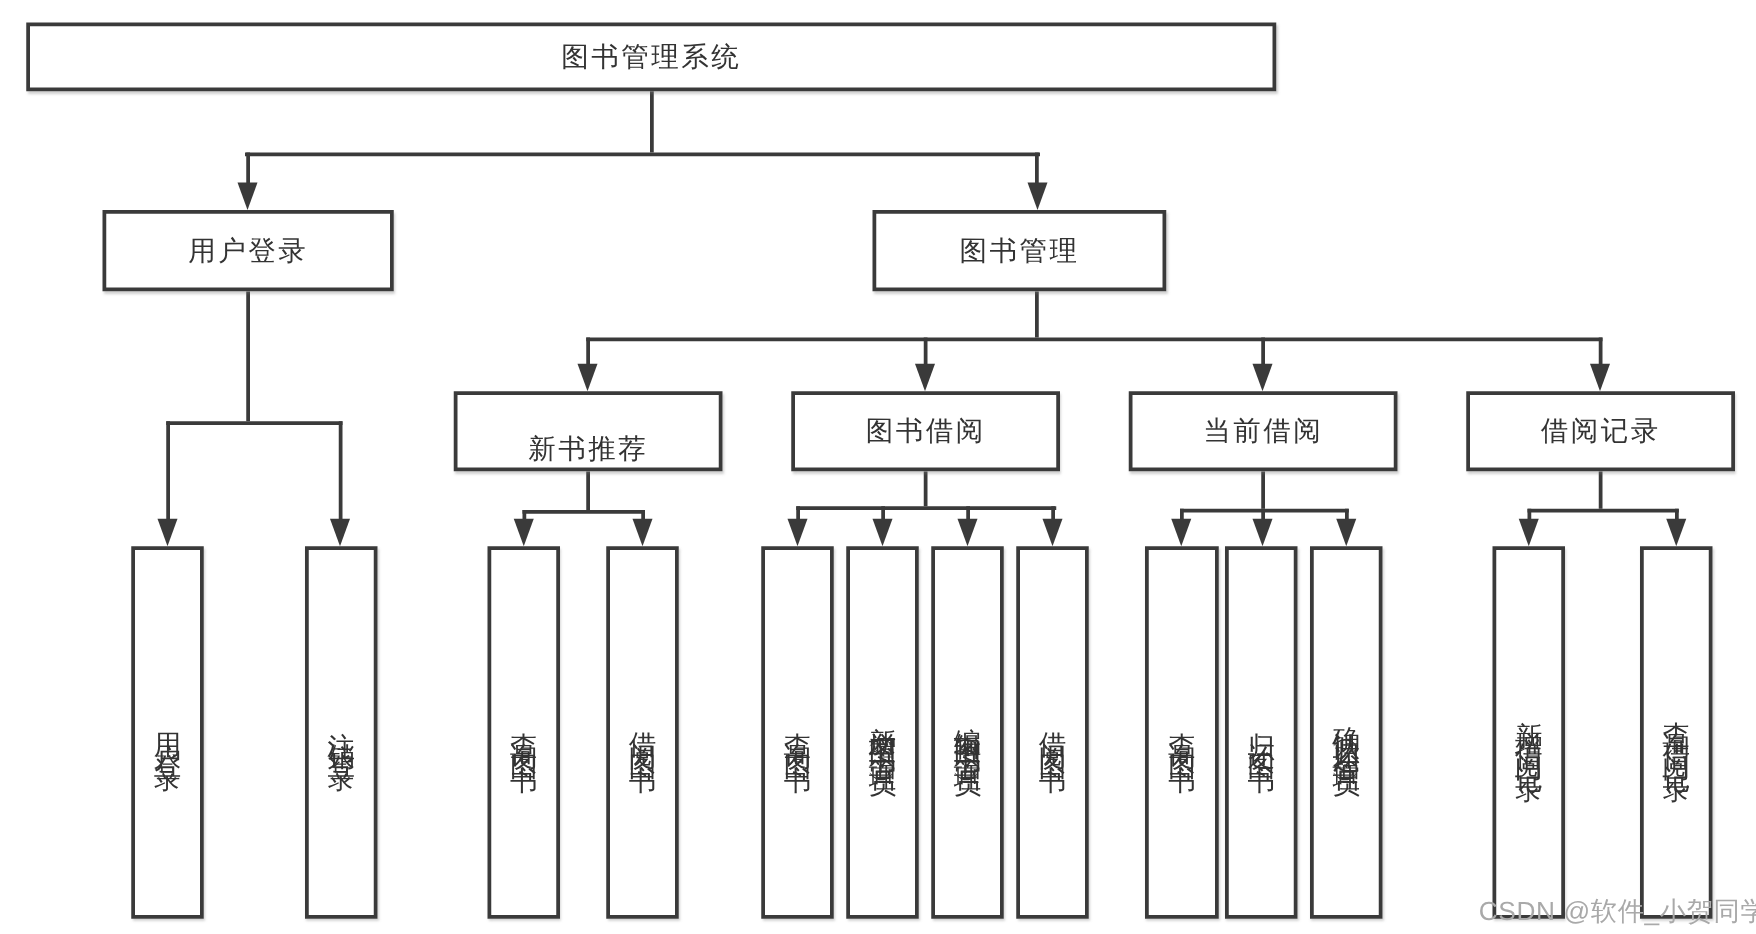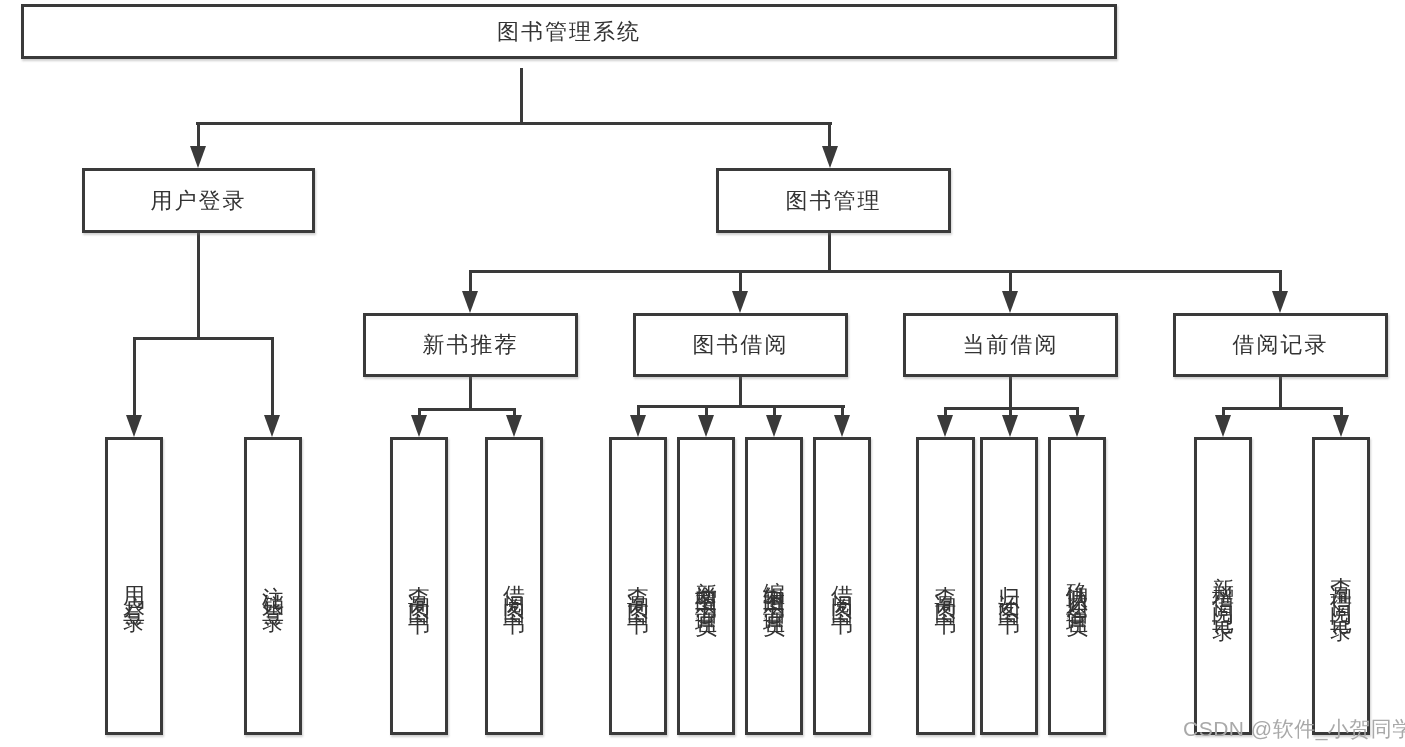--- a/index.html
+++ b/index.html
@@ -66,35 +66,35 @@
     letter-spacing: 0.5px;
     white-space: nowrap;
     z-index: 3;
   }
 </style>
 </head>
 <body>
 
 <div class="canvas">
 
-  <div class="box" style="left:21px; top:4px; width:1096px; height:55px;">
+  <div class="box" style="left:21px; top:18px; width:1000px; height:55px;">
     <span class="hlabel">图书管理系统</span>
   </div>
 
   <div class="vline" style="left:520px; top:68px; height:54px;"></div>
   <div class="hline" style="left:196px; top:122px; width:636px;"></div>
   <div class="vline" style="left:197px; top:122px; height:28px;"></div>
   <div class="arrow" style="left:190px; top:146px;"></div>
   <div class="vline" style="left:828px; top:122px; height:28px;"></div>
   <div class="arrow" style="left:822px; top:146px;"></div>
 
   <div class="box" style="left:82px; top:168px; width:233px; height:65px;">
     <span class="hlabel">用户登录</span>
   </div>
-  <div class="box" style="left:716px; top:168px; width:235px; height:65px;">
+  <div class="box" style="left:698px; top:168px; width:235px; height:65px;">
     <span class="hlabel">图书管理</span>
   </div>
 
   <div class="vline" style="left:197px; top:233px; height:104px;"></div>
   <div class="hline" style="left:133px; top:337px; width:141px;"></div>
   <div class="vline" style="left:133px; top:337px; height:82px;"></div>
   <div class="arrow" style="left:126px; top:415px;"></div>
   <div class="vline" style="left:271px; top:337px; height:82px;"></div>
   <div class="arrow" style="left:264px; top:415px;"></div>
 
@@ -102,21 +102,21 @@
   <div class="hline" style="left:469px; top:270px; width:813px;"></div>
   <div class="vline" style="left:469px; top:270px; height:25px;"></div>
   <div class="arrow" style="left:462px; top:291px;"></div>
   <div class="vline" style="left:739px; top:270px; height:25px;"></div>
   <div class="arrow" style="left:732px; top:291px;"></div>
   <div class="vline" style="left:1009px; top:270px; height:25px;"></div>
   <div class="arrow" style="left:1002px; top:291px;"></div>
   <div class="vline" style="left:1279px; top:270px; height:25px;"></div>
   <div class="arrow" style="left:1272px; top:291px;"></div>
 
-  <div class="box" style="left:363px; top:313px; width:215px; height:64px;">
+  <div class="box" style="left:363px; top:313px; width:215px; height:64px;align-items:flex-end;">
     <span class="hlabel">新书推荐</span>
   </div>
   <div class="box" style="left:903px; top:313px; width:215px; height:64px;">
     <span class="hlabel">当前借阅</span>
   </div>
   <div class="box" style="left:633px; top:313px; width:215px; height:64px;">
     <span class="hlabel">图书借阅</span>
   </div>
   <div class="box" style="left:1173px; top:313px; width:215px; height:64px;">
     <span class="hlabel">借阅记录</span>

